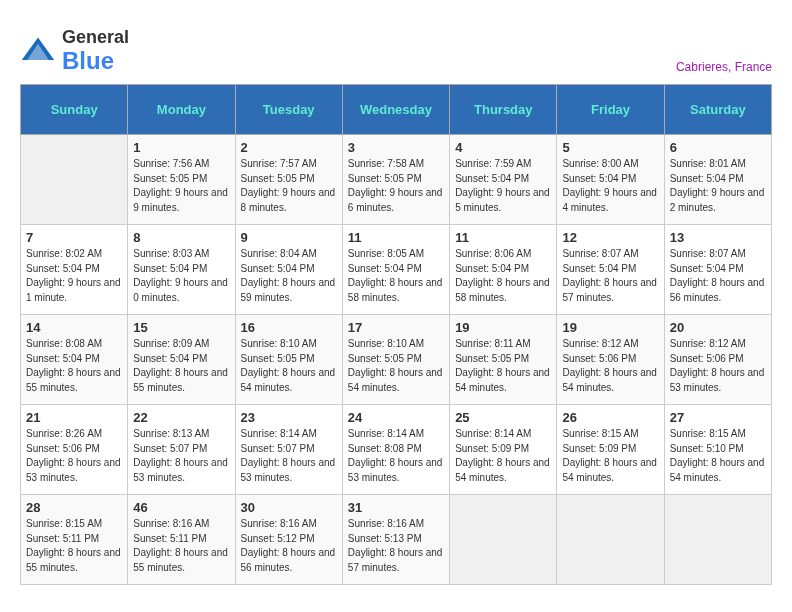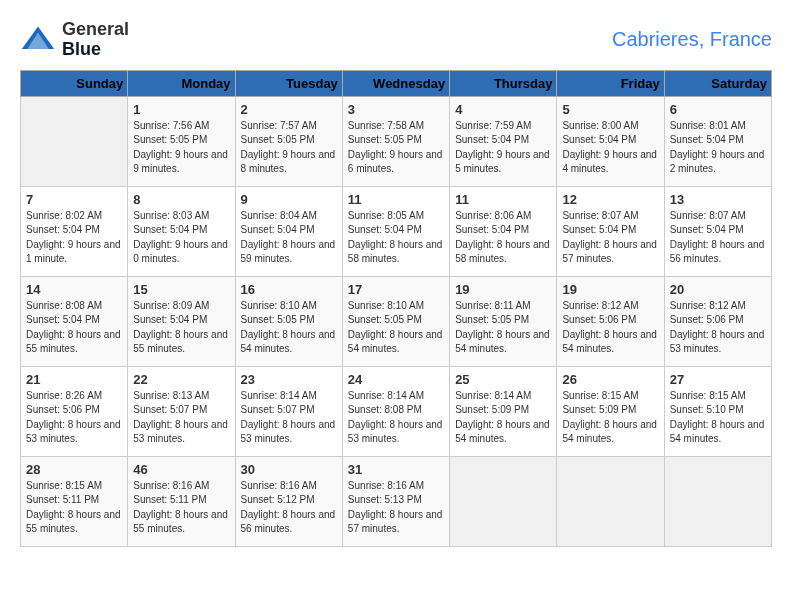--- a/index.html
+++ b/index.html
@@ -6,71 +6,72 @@
     body {
       font-family: Arial, sans-serif;
       background: #fff;
       width: 792px;
       min-height: 612px;
       padding: 20px;
     }
     .header-area {
       display: flex;
       justify-content: space-between;
-      align-items: center;
+      align-items: flex-end;
       margin-bottom: 10px;
+      margin-top: 8px;
     }
     .logo {
       display: flex;
       align-items: center;
       gap: 6px;
     }
     .logo-text {
       display: flex;
       flex-direction: column;
       line-height: 1.1;
     }
     .logo-general {
       font-size: 18px;
       font-weight: bold;
       color: #333;
     }
     .logo-blue {
-      font-size: 18px;
-      font-weight: bold;
-      color: #0f172a;
+      font-size: 24px;
+      font-weight: bold;
+      color: #3b82f6;
     }
     .logo-icon {
       width: 36px;
       height: 36px;
     }
     .title-area {
       text-align: right;
     }
     .calendar-title {
       font-size: 36px;
       font-weight: bold;
       color: #333;
     }
     .calendar-subtitle {
-      font-size: 20px;
-      color: #3b82f6;
+      font-size: 12px;
+      color: #a21caf;
     }
     table {
       width: 100%;
       border-collapse: collapse;
       table-layout: fixed;
     }
     thead tr th {
       background-color: #2e6db4;
-      color: #000000;
-      padding: 5px 4px;
+      color: #5eead4;
+      padding: 17px 4px;
       font-size: 13px;
       font-weight: bold;
-      text-align: right;
+      text-align: center;
       border: 1px solid #aaa;
     }
     tbody tr td {
       vertical-align: top;
       padding: 5px 5px;
       border: 1px solid #ccc;
       font-size: 10.5px;
       color: #333;
       height: 90px;
       background: #fff;

